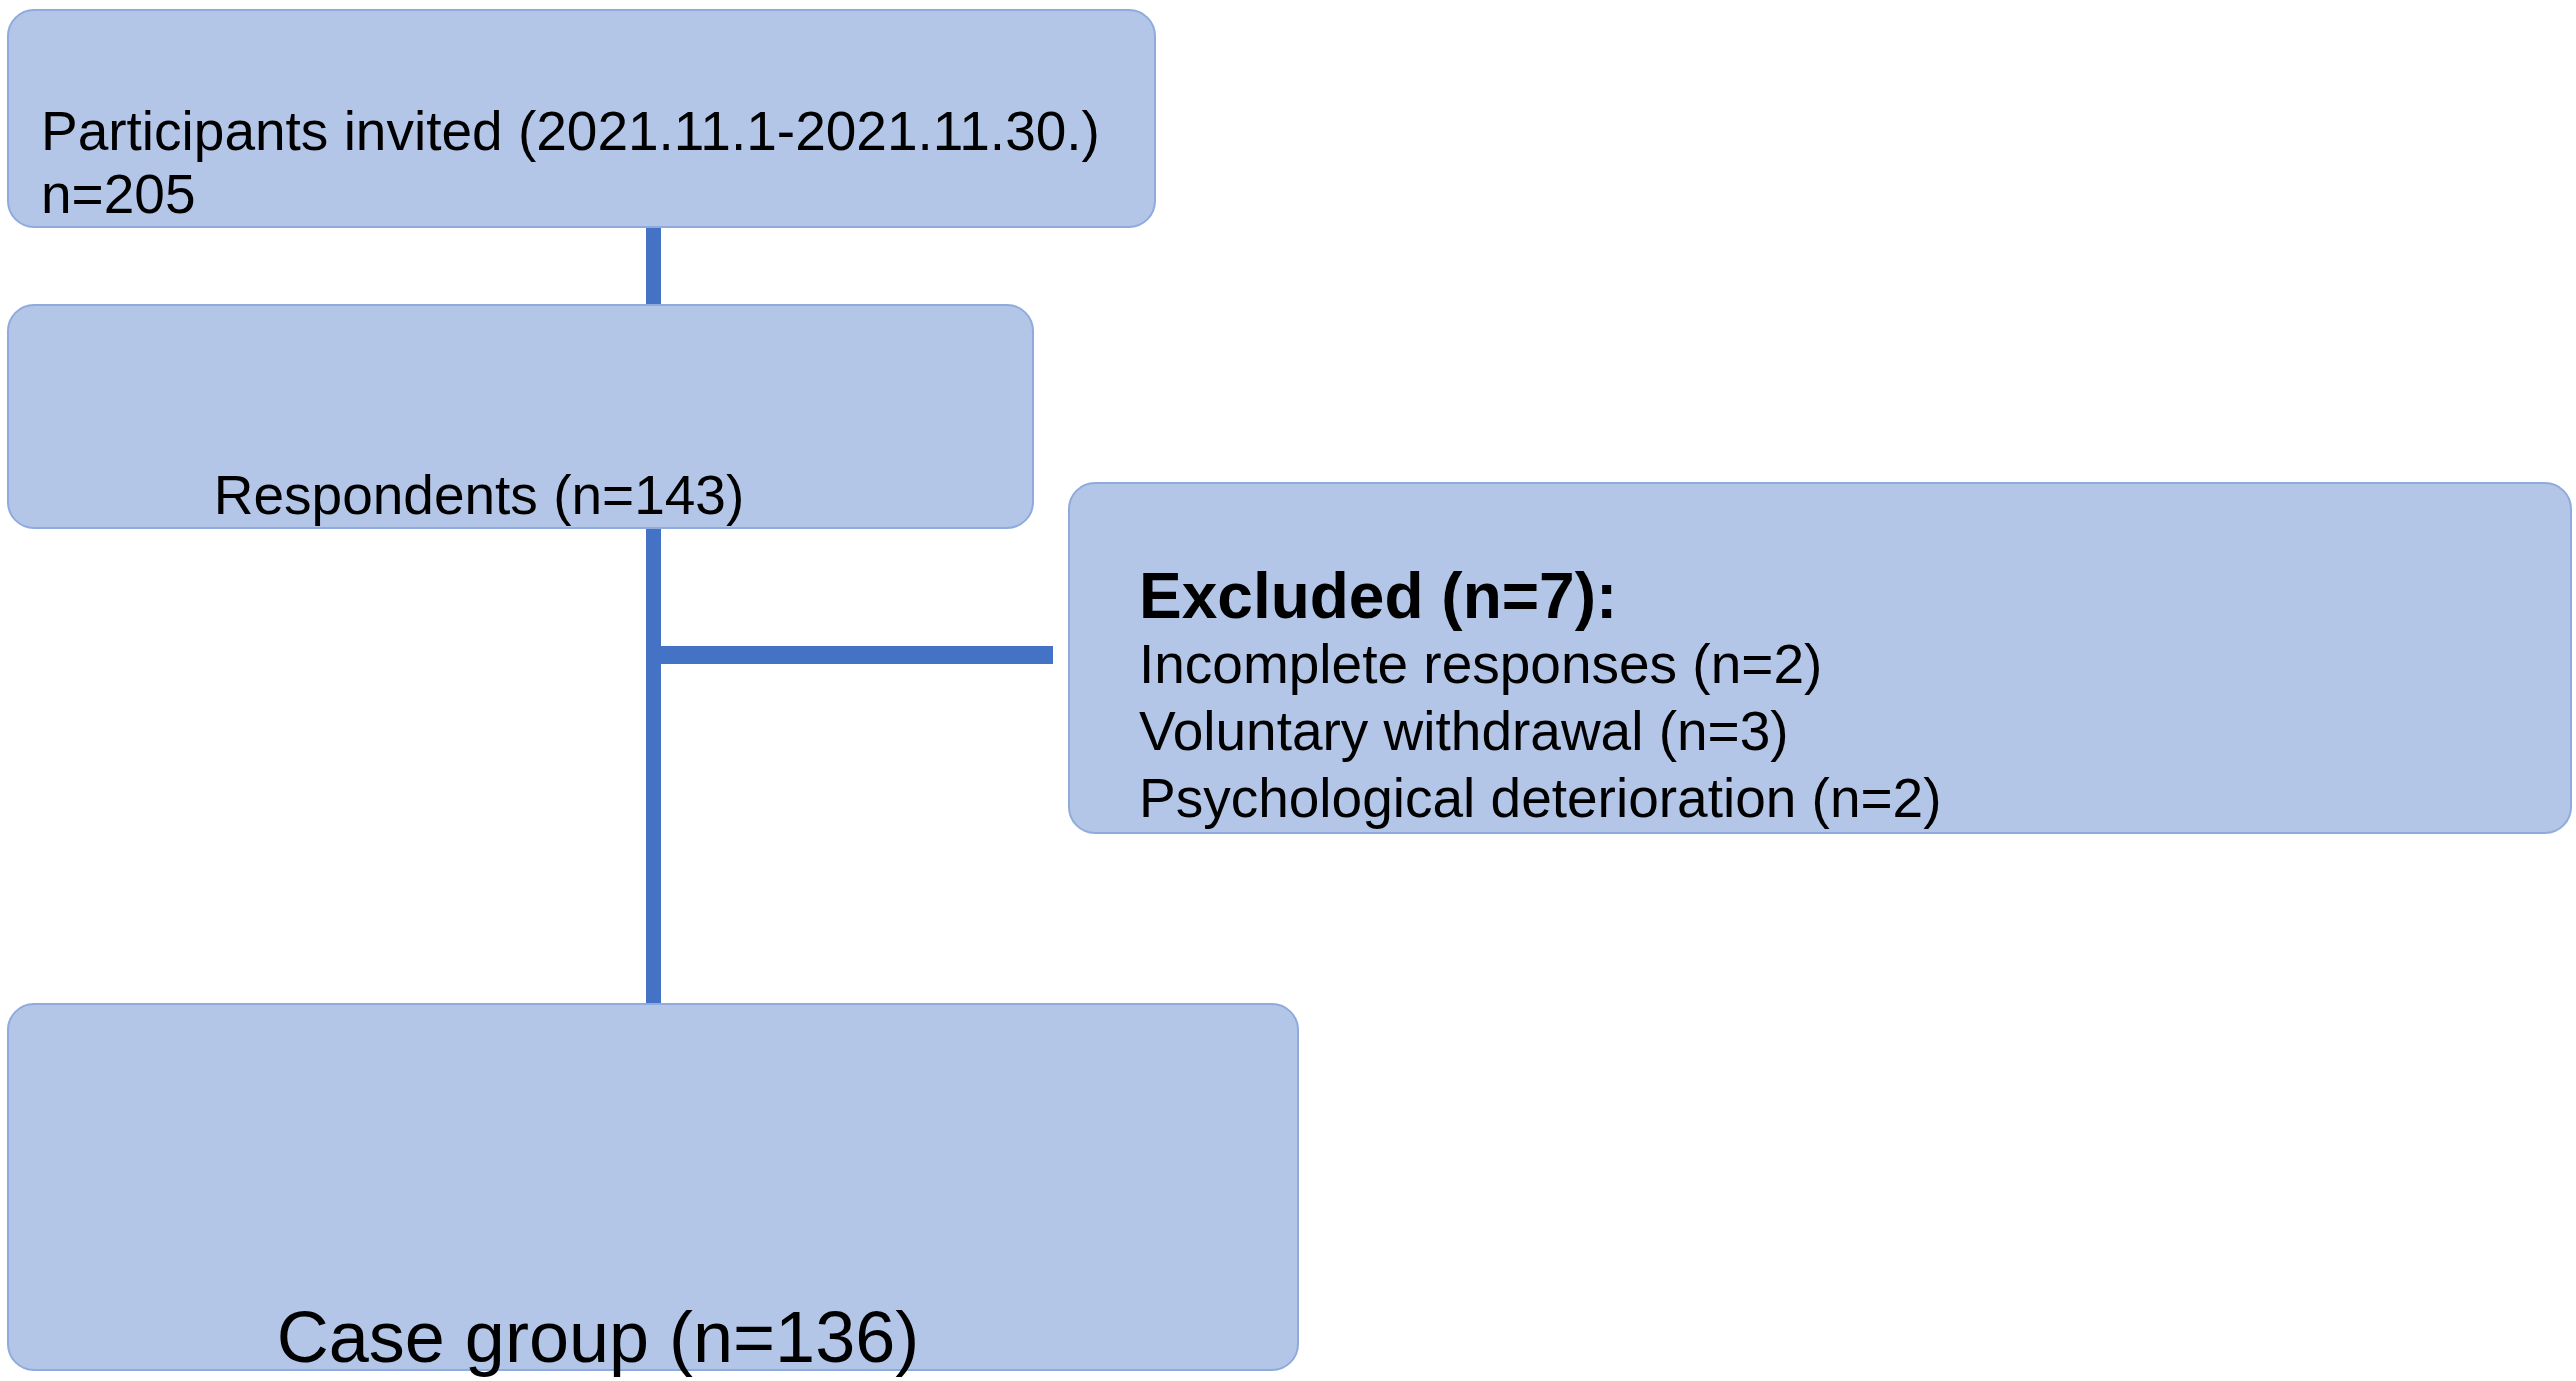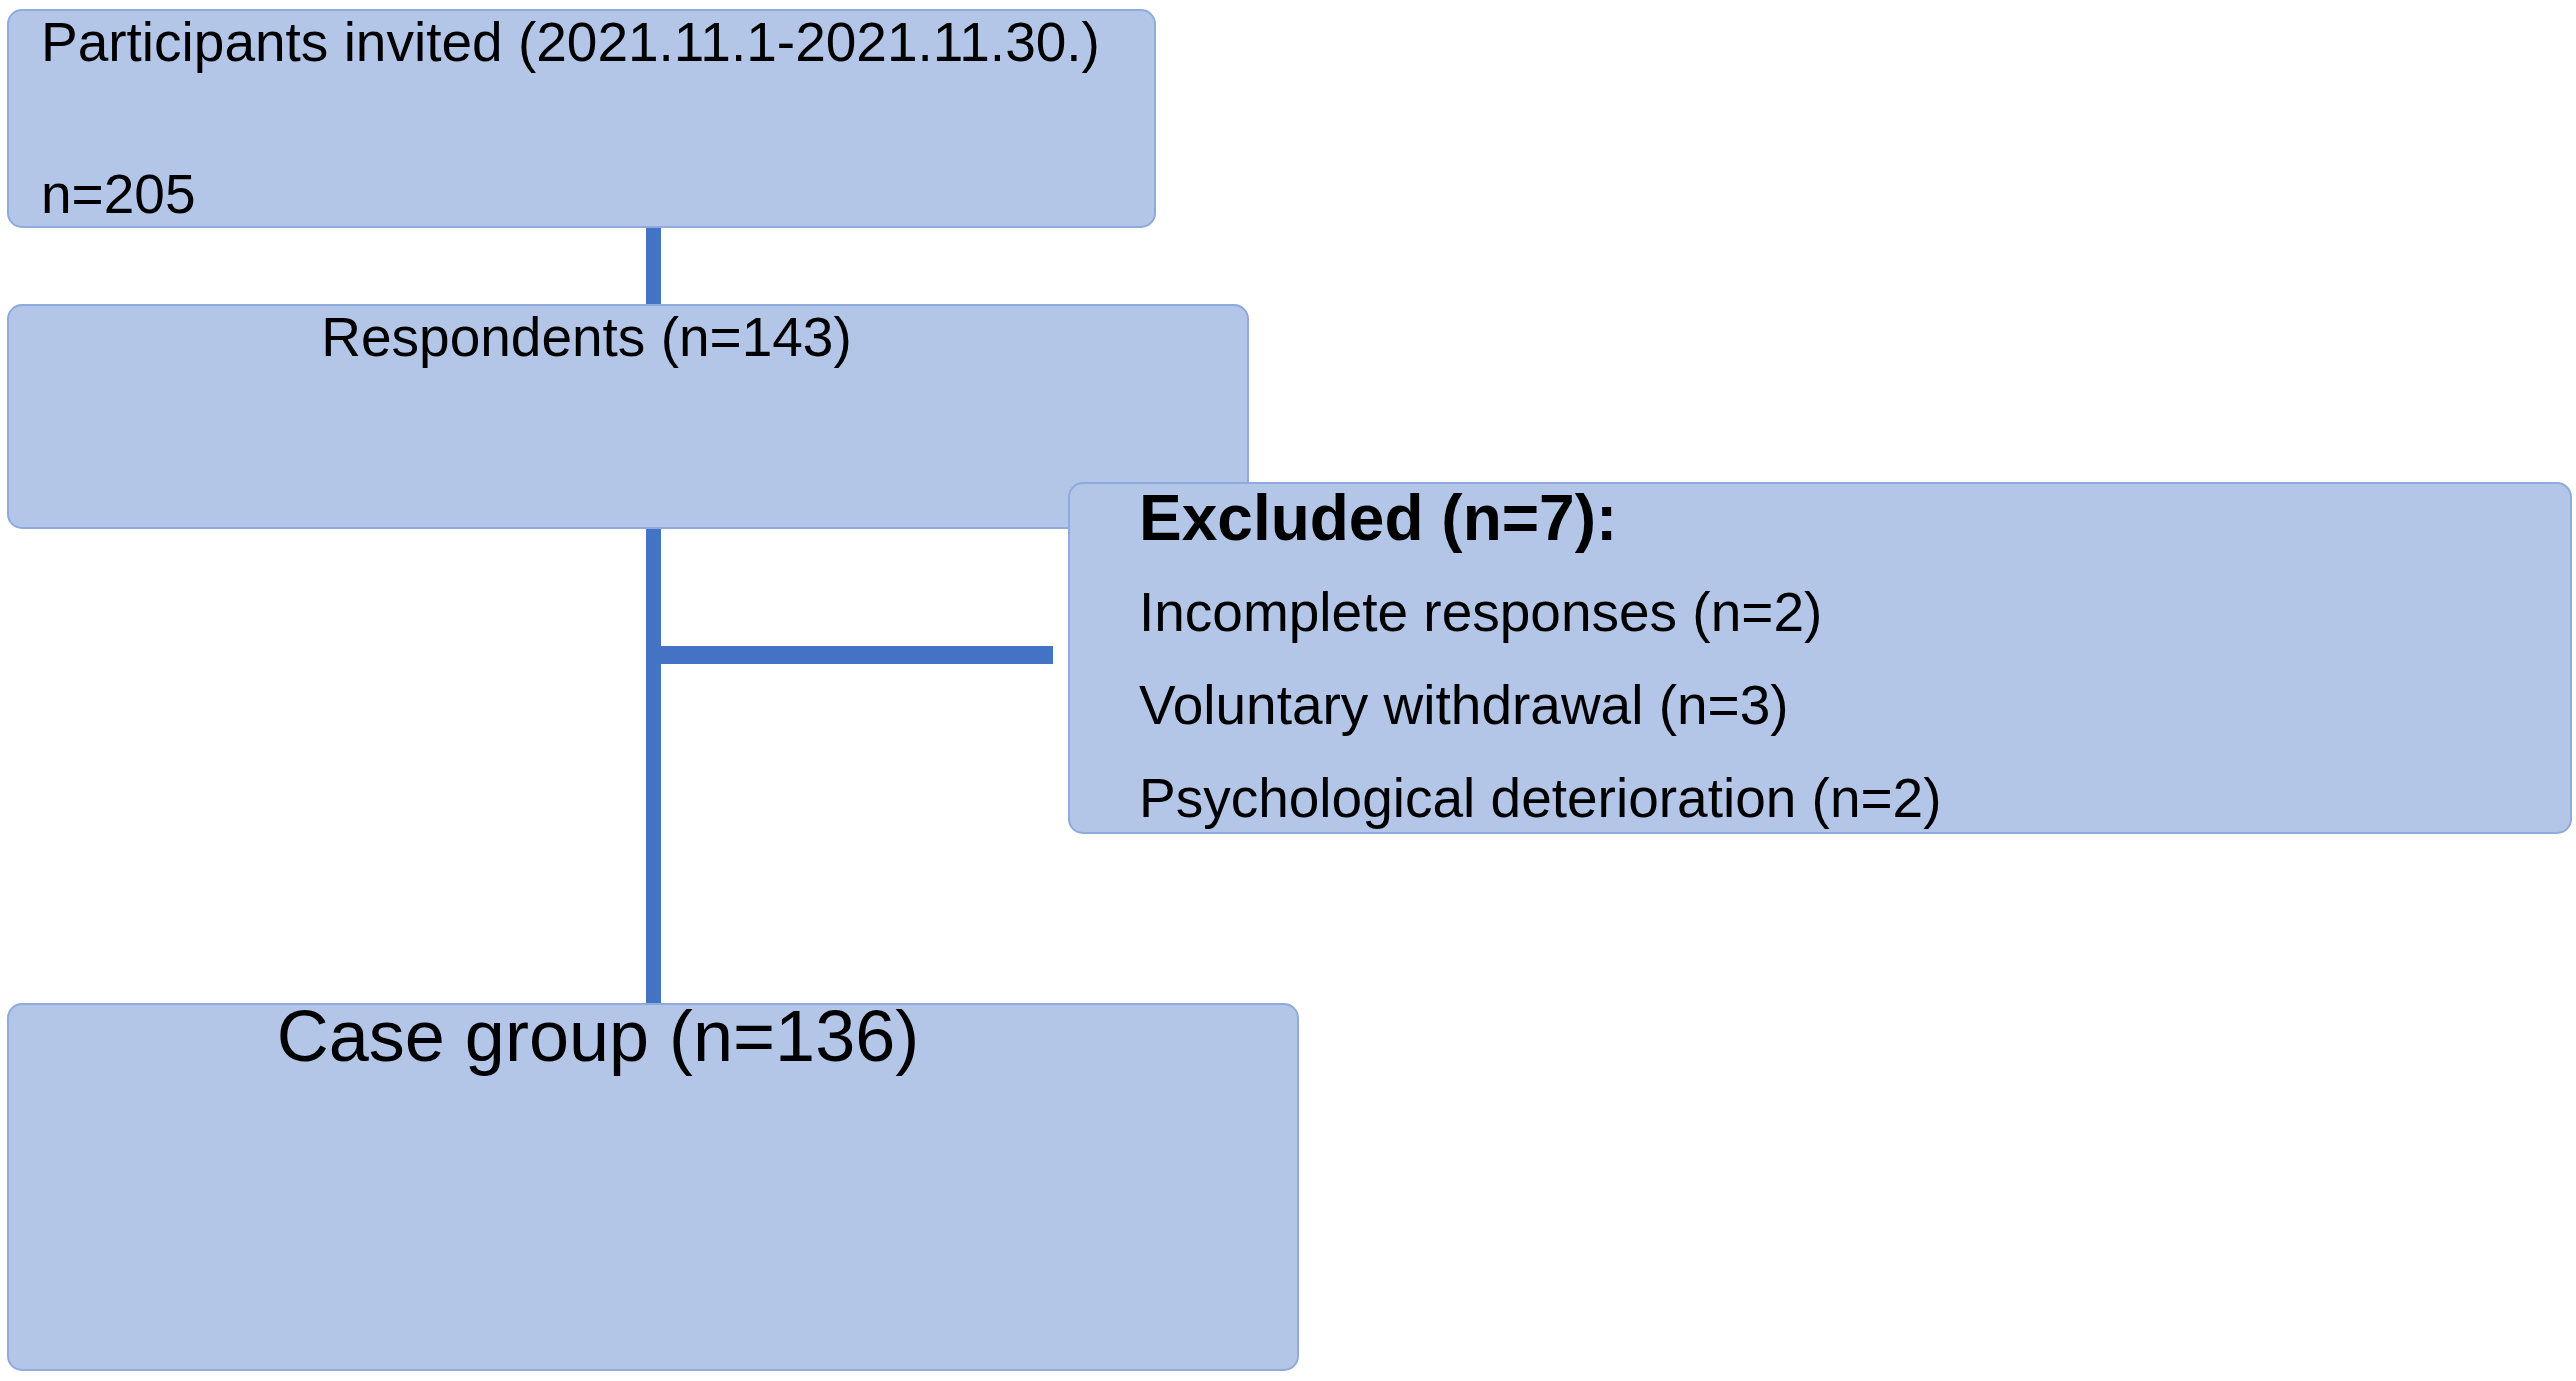--- a/index.html
+++ b/index.html
@@ -18,24 +18,24 @@
     width: 2576px;
     height: 1381px;
     background: var(--bg);
     overflow: hidden;
   }
 
   .flow-box {
     position: absolute;
     background: var(--box-fill);
     border: 2.7px solid var(--box-border);
-    border-radius: 15px;
+    border-radius: 27px;
     display: flex;
     flex-direction: column;
-    justify-content: space-between;
+    justify-content: flex-end;
     color: var(--text);
   }
 
   .connector {
     position: absolute;
     background: var(--connector);
   }
 
   
   .box-invited {
@@ -43,21 +43,21 @@
     width: 1149px; height: 219px;
     padding-left: 32px; padding-right: 18px;
     align-items: flex-start;
     text-align: left;
   }
   .box-invited .line { font-size: 55px; line-height: 63px; white-space: nowrap; }
 
   
   .box-respondents {
     left: 7px; top: 304px;
-    width: 1242px; height: 225px;
+    width: 1027px; height: 225px;
     align-items: center;
     padding-right: 83px;
   }
   .box-respondents .line { font-size: 55px; line-height: 63px; white-space: nowrap; }
 
   
   .box-excluded {
     left: 1068px; top: 482px;
     width: 1504px; height: 352px;
     padding-left: 69px; padding-right: 27px;

